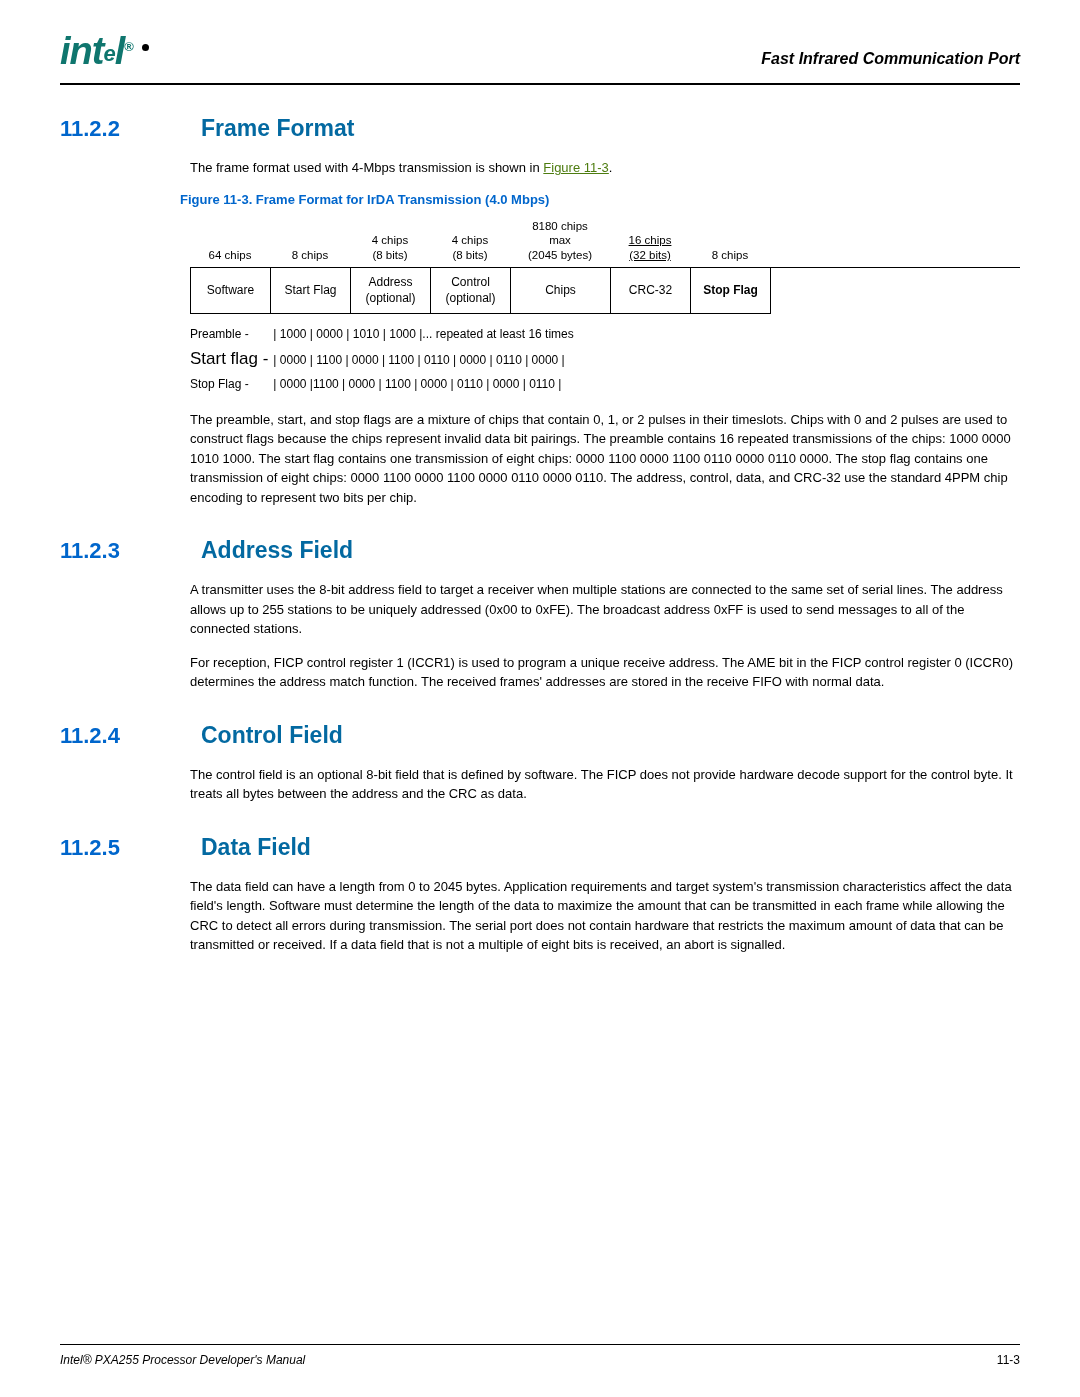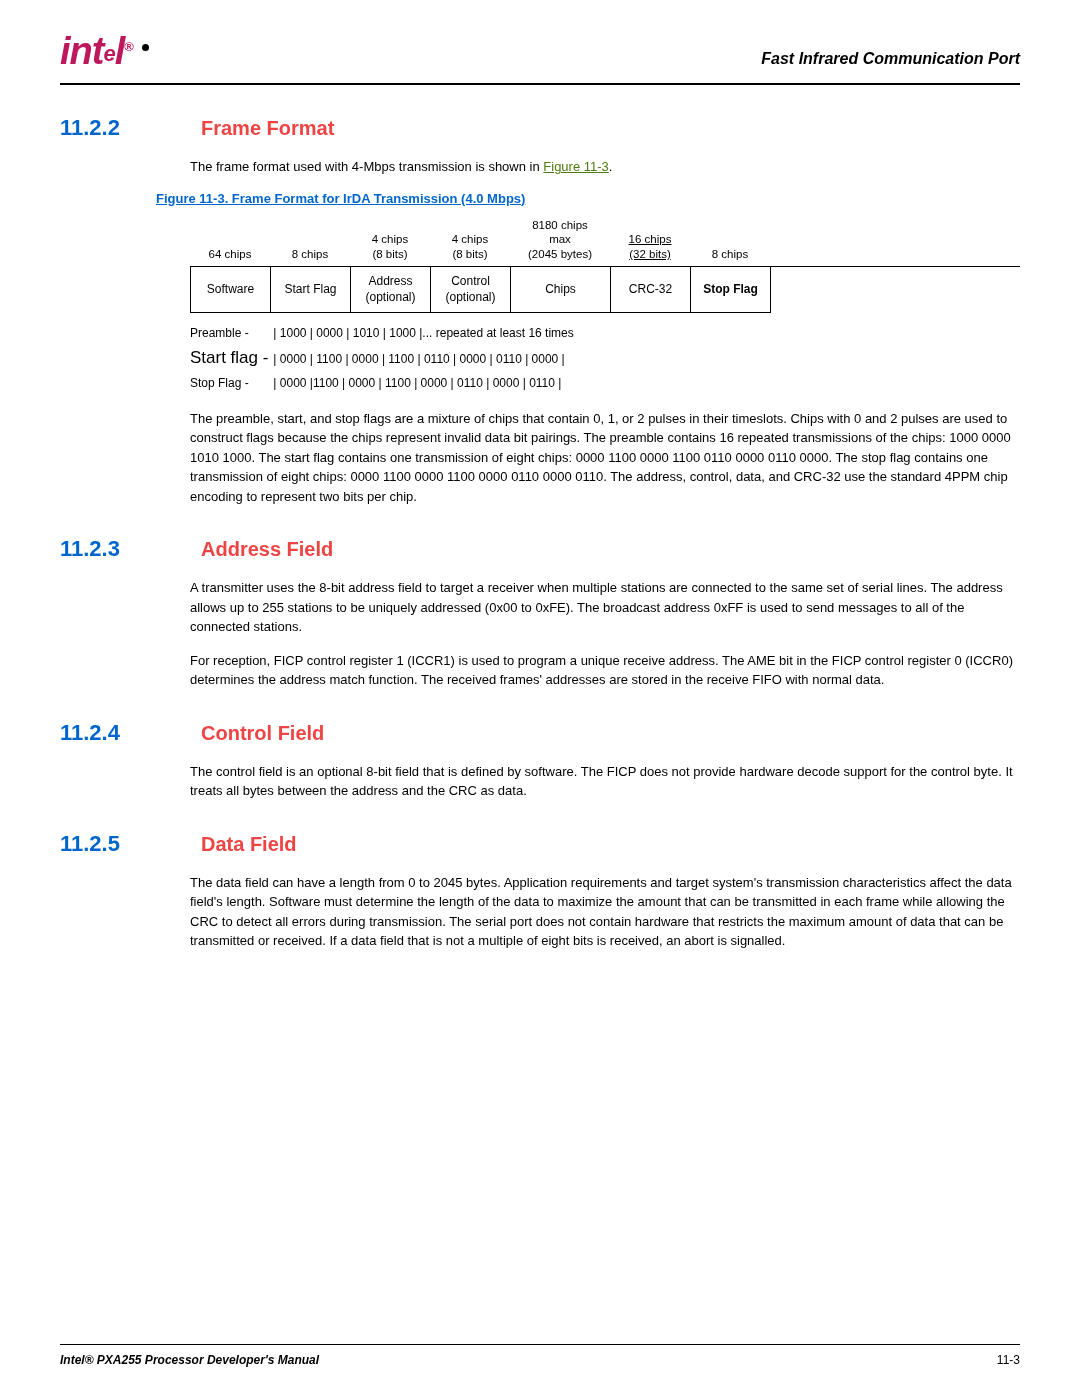--- a/index.html
+++ b/index.html
@@ -24,21 +24,21 @@
       align-items: flex-start;
       border-bottom: 2px solid #000;
       padding-bottom: 10px;
       margin-bottom: 30px;
     }
 
     .intel-logo {
       font-size: 36px;
       font-weight: bold;
       font-style: italic;
-      color: #be185d;
+      color: #0f766e;
       font-family: Arial, sans-serif;
       position: relative;
     }
     .header-title {
       font-style: italic;
       font-weight: bold;
       font-size: 16px;
       text-align: right;
       padding-top: 20px;
     }
@@ -52,42 +52,41 @@
       gap: 33px;
     }
     .section-number {
       color: #0066cc;
       font-size: 22px;
       font-weight: bold;
       margin-right: 18px;
       min-width: 90px;
     }
     .section-title {
-      color: #ef4444;
-      font-size: 20px;
+      color: #0369a1;
+      font-size: 23px;
       font-weight: bold;
     }
 
     
     .content-block {
       margin-left: 130px;
       margin-bottom: 14px;
       line-height: 1.5;
       font-size: 13px;
     }
 
     
     .figure-title {
       color: #0066cc;
       font-weight: bold;
       font-size: 13px;
-      margin-left: 96px;
+      margin-left: 120px;
       margin-bottom: 12px;
       margin-top: 10px;
-      text-decoration: underline;
     }
 
     
     .diagram-container {
       margin-left: 130px;
       margin-bottom: 16px;
     }
 
     .chip-labels {
       display: flex;
@@ -135,21 +134,21 @@
       left: 60px;
       right: 60px;
       display: flex;
       justify-content: space-between;
       align-items: center;
       border-top: 1.5px solid #000;
       padding-top: 8px;
       font-size: 12px;
     }
     .footer-left {
-      font-weight: bold;
+      font-weight: normal;
       font-style: italic;
       font-size: 12px;
     }
     .footer-right {
       font-size: 12px;
     }
   </style>
 </head>
 <body>
 

